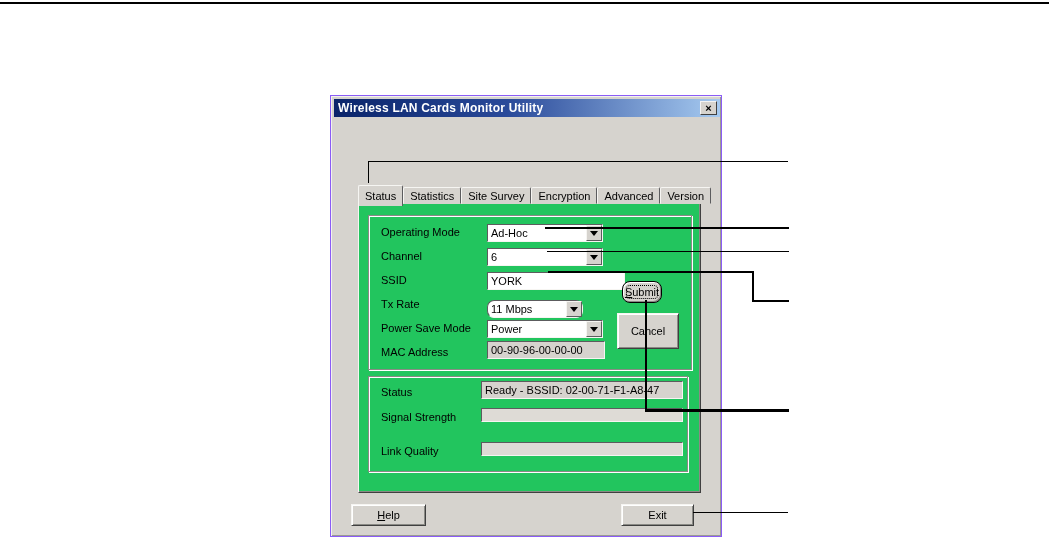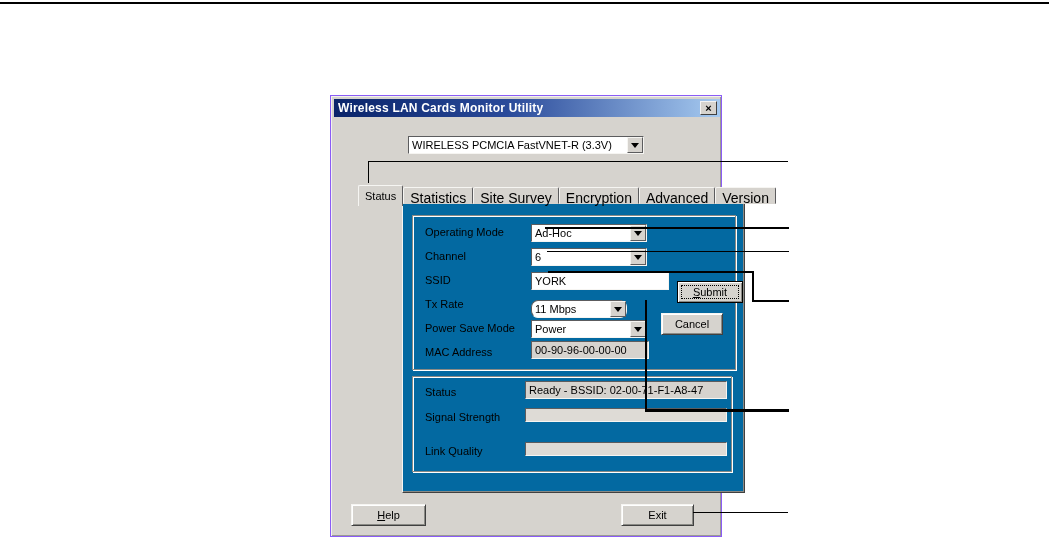--- a/index.html
+++ b/index.html
@@ -34,28 +34,28 @@
            display:flex; align-items:center; justify-content:center; }
   .tri { width:0; height:0; border:4px solid transparent; border-top:5px solid #000; margin-top:4px; }
 
   .device-combo { left:77px; top:40px; width:236px; }
 
   
   .tabstrip { position:absolute; left:27px; top:87px; height:21px; display:flex; align-items:flex-end; z-index:3; }
   .tab { height:17px; background:#d6d3ce; border:1px solid;
          border-color:#f6f5f2 #5c5c5e transparent #f6f5f2;
          border-top-left-radius:2px; border-top-right-radius:2px;
-         font-size:14px; padding:2px 6px 0 6px; color:#000; white-space:nowrap; }
+         font-size:11px; padding:2px 6px 0 6px; color:#000; white-space:nowrap; }
   .tab.active { height:21px; padding-top:4px; margin-bottom:-2px; font-size:11px;
                 border-bottom:none; position:relative; z-index:4; background:#d6d3ce; }
 
   .tabpage { position:absolute; left:27px; top:107px; width:343px; height:290px;
-             background:#0369a1; border:1px solid;
+             background:#22c55e; border:1px solid;
              border-color:#f6f5f2 #404040 #404040 #f6f5f2;
-             box-shadow: inset -1px -1px 0 #8a8a85; z-index:2;margin-left:44px; }
+             box-shadow: inset -1px -1px 0 #8a8a85; z-index:2; }
 
   .groupbox { position:absolute; border:1px solid #8a8a85;
               box-shadow: 1px 1px 0 #ffffff, inset 1px 1px 0 #ffffff; }
   .gb1 { left:9px; top:11px; width:324px; height:155px; }
   .gb2 { left:9px; top:172px; width:320px; height:96px; }
 
   .flabel { position:absolute; left:12px; font-size:11px; color:#000; white-space:nowrap; }
 
   .field-ro { position:absolute; background:#d6d3ce; height:18px;
               border:1px solid; border-color:#5c5c5e #f6f5f2 #f6f5f2 #5c5c5e;
@@ -63,22 +63,22 @@
   .field-ro .val { position:absolute; left:3px; top:2px; white-space:nowrap; overflow:hidden; }
 
   .bar { position:absolute; height:14px; background:#dedbd6;
          border:1px solid; border-color:#5c5c5e #f6f5f2 #f6f5f2 #5c5c5e; }
 
   .btn { position:absolute; background:#d6d3ce; border:1px solid;
          border-color:#f6f5f2 #404040 #404040 #f6f5f2;
          box-shadow: inset 1px 1px 0 #ffffff, inset -1px -1px 0 #8a8a85;
          font-size:11px; color:#000; display:flex; align-items:center; justify-content:center; }
   .btn.default { border:1px solid #000; outline:1px dotted #000; outline-offset:-5px; }
-  .btn-submit { left:274px; top:77px; width:66px; height:22px; }
-  .btn-cancel { left:258px; top:109px; width:62px; height:22px; }
+  .btn-submit { left:263px; top:77px; width:40px; height:22px;border-radius:8px; }
+  .btn-cancel { left:258px; top:109px; width:62px; height:36px; }
   .btn-help { left:20px; top:408px; width:75px; height:22px; }
   .btn-exit { left:290px; top:408px; width:73px; height:22px; }
   .ul-first { display:block; }
   .ul-first::first-letter { text-decoration:underline; }
 
   
   .annotations { position:absolute; left:0; top:0; width:1049px; height:542px; z-index:10; pointer-events:none; }
   .line { position:absolute; background:#000; }
 </style>
 </head>
@@ -90,26 +90,20 @@
 
   <div class="win">
 
     <div class="titlebar">
       <span class="title-text">Wireless LAN Cards Monitor Utility</span>
       <div class="close-btn">
         <span>×</span>
       </div>
     </div>
 
-    <div class="combo device-combo">
-      <span class="val">WIRELESS PCMCIA FastVNET-R (3.3V)</span>
-      <div class="arrow-btn">
-        <div class="tri"></div>
-      </div>
-    </div>
 
     <div class="tabstrip">
       <div class="tab active">Status</div>
       <div class="tab">Statistics</div>
       <div class="tab">Site Survey</div>
       <div class="tab">Encryption</div>
       <div class="tab">Advanced</div>
       <div class="tab">Version</div>
     </div>
 

